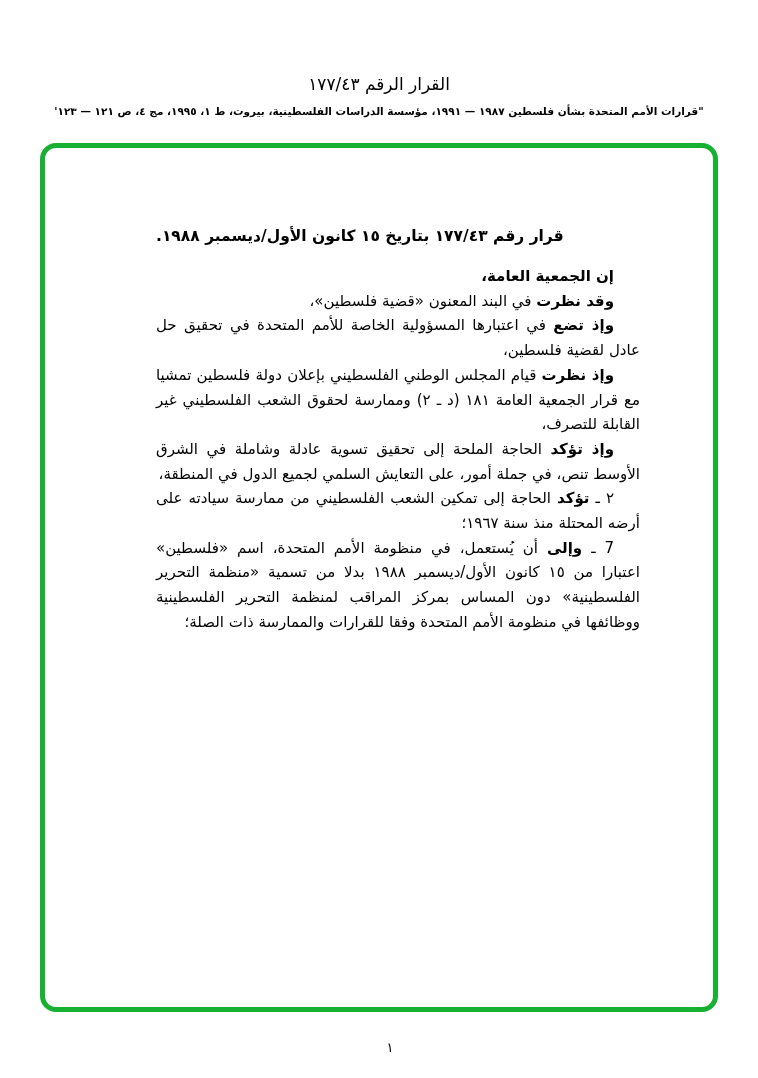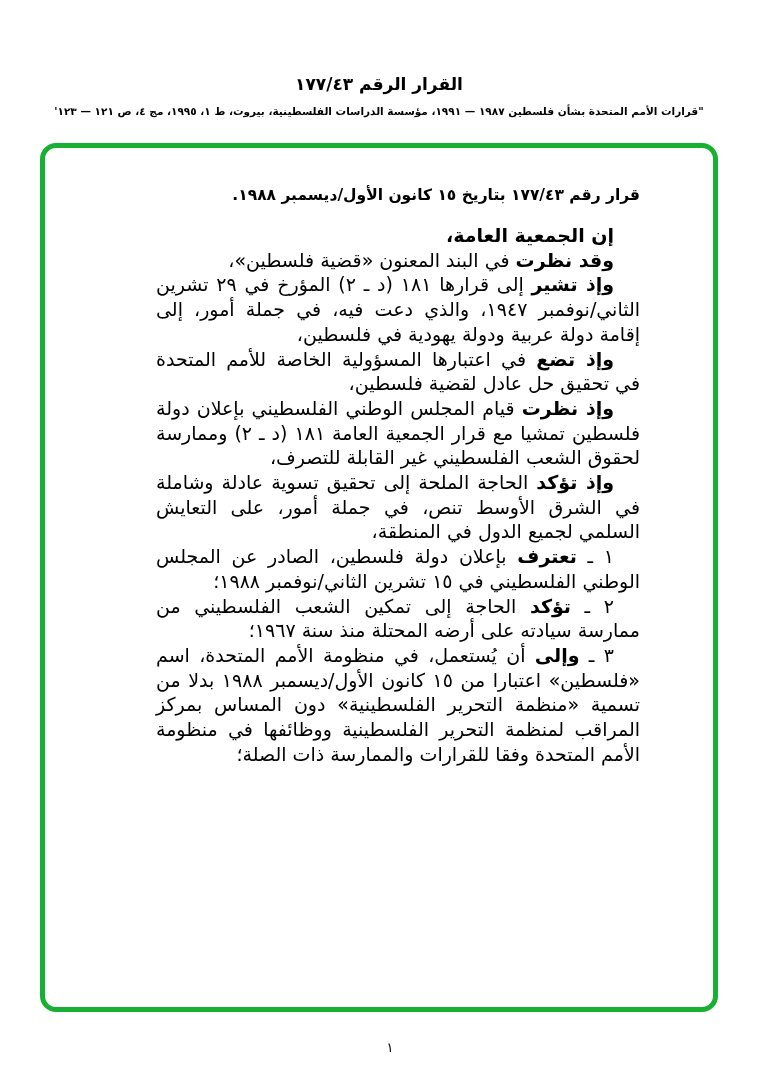--- a/index.html
+++ b/index.html
@@ -7,47 +7,48 @@
   body {
     width:758px; height:1078px;
     position:relative;
     font-family:"DejaVu Sans", sans-serif;
     color:#000;
     overflow:hidden;
   }
   .header-title {
     position:absolute; top:74px; left:0; width:100%;
     text-align:center; direction:rtl;
-    font-size:17px; font-weight:700;
+    font-size:17px; font-weight:400;
     letter-spacing:0.3px;
   }
   .header-source {
     position:absolute; top:105px; left:0; width:100%;
     text-align:center; direction:rtl;
     font-size:10.5px; font-weight:700;
   }
   .doc-box {
     position:absolute; left:40px; top:143px;
     width:678px; height:869px;
     border:5px solid #17B033;
     border-radius:16px;
     background:#fff;
   }
   .doc-content {
     position:absolute; top:34px; right:73px; width:484px;
     direction:rtl;
   }
   .doc-heading {
-    text-align:right; font-weight:700;
+    text-align:left; font-weight:700;
     font-size:15.5px; line-height:27px;
     margin-bottom:14px;
+    margin-top:41px;
   }
   .doc-heading .heading-line { white-space:nowrap; }
   .para {
-    font-size:19px; line-height:24.7px;
+    font-size:15px; line-height:24.7px;
     text-align:justify; text-align-last:right;
     text-indent:26px;
   }
   .para .lead { font-weight:700; }
   .page-number {
     position:absolute; top:1040px; left:22px; width:736px;
     text-align:center; font-size:13px;
   }
 </style>
 </head>
@@ -60,31 +61,29 @@
   <div class="doc-content">
 
     <div class="doc-heading">
       <div class="heading-line">قرار رقم ١٧٧/٤٣ بتاريخ ١٥ كانون الأول/ديسمبر ١٩٨٨.</div>
     </div>
 
     <p class="para"><span class="num"></span><span class="lead">إن الجمعية العامة،</span><span class="rest"></span></p>
 
     <p class="para"><span class="num"></span><span class="lead">وقد نظرت</span><span class="rest"> في البند المعنون «قضية فلسطين»،</span></p>
 
-    <p class="para"><span class="num"></span><span class="lead">وإذ تشير</span><span class="rest"> إلى قرارها ١٨١ (د ـ ٢) المؤرخ في ٢٩ تشرين الثاني/نوفمبر ١٩٤٧، والذي دعت فيه، في جملة أمور، إلى إقامة دولة عربية ودولة يهودية في فلسطين،</span></p>
 
     <p class="para"><span class="num"></span><span class="lead">وإذ تضع</span><span class="rest"> في اعتبارها المسؤولية الخاصة للأمم المتحدة في تحقيق حل عادل لقضية فلسطين،</span></p>
 
     <p class="para"><span class="num"></span><span class="lead">وإذ نظرت</span><span class="rest"> قيام المجلس الوطني الفلسطيني بإعلان دولة فلسطين تمشيا مع قرار الجمعية العامة ١٨١ (د ـ ٢) وممارسة لحقوق الشعب الفلسطيني غير القابلة للتصرف،</span></p>
 
     <p class="para"><span class="num"></span><span class="lead">وإذ تؤكد</span><span class="rest"> الحاجة الملحة إلى تحقيق تسوية عادلة وشاملة في الشرق الأوسط تنص، في جملة أمور، على التعايش السلمي لجميع الدول في المنطقة،</span></p>
 
 
-    <p class="para"><span class="num">١ ـ </span><span class="lead">تعترف</span><span class="rest"> بإعلان دولة فلسطين، الصادر عن المجلس الوطني الفلسطيني في ١٥ تشرين الثاني/نوفمبر ١٩٨٨؛</span></p>
 
     <p class="para"><span class="num">٢ ـ </span><span class="lead">تؤكد</span><span class="rest"> الحاجة إلى تمكين الشعب الفلسطيني من ممارسة سيادته على أرضه المحتلة منذ سنة ١٩٦٧؛</span></p>
 
-    <p class="para"><span class="num">٣ ـ </span><span class="lead">وإلى</span><span class="rest"> أن يُستعمل، في منظومة الأمم المتحدة، اسم «فلسطين» اعتبارا من ١٥ كانون الأول/ديسمبر ١٩٨٨ بدلا من تسمية «منظمة التحرير الفلسطينية» دون المساس بمركز المراقب لمنظمة التحرير الفلسطينية ووظائفها في منظومة الأمم المتحدة وفقا للقرارات والممارسة ذات الصلة؛</span></p>
+    <p class="para"><span class="num">7 ـ </span><span class="lead">وإلى</span><span class="rest"> أن يُستعمل، في منظومة الأمم المتحدة، اسم «فلسطين» اعتبارا من ١٥ كانون الأول/ديسمبر ١٩٨٨ بدلا من تسمية «منظمة التحرير الفلسطينية» دون المساس بمركز المراقب لمنظمة التحرير الفلسطينية ووظائفها في منظومة الأمم المتحدة وفقا للقرارات والممارسة ذات الصلة؛</span></p>
 
   </div>
 </div>
 
 <div class="page-number">١</div>
 
 </body></html>

